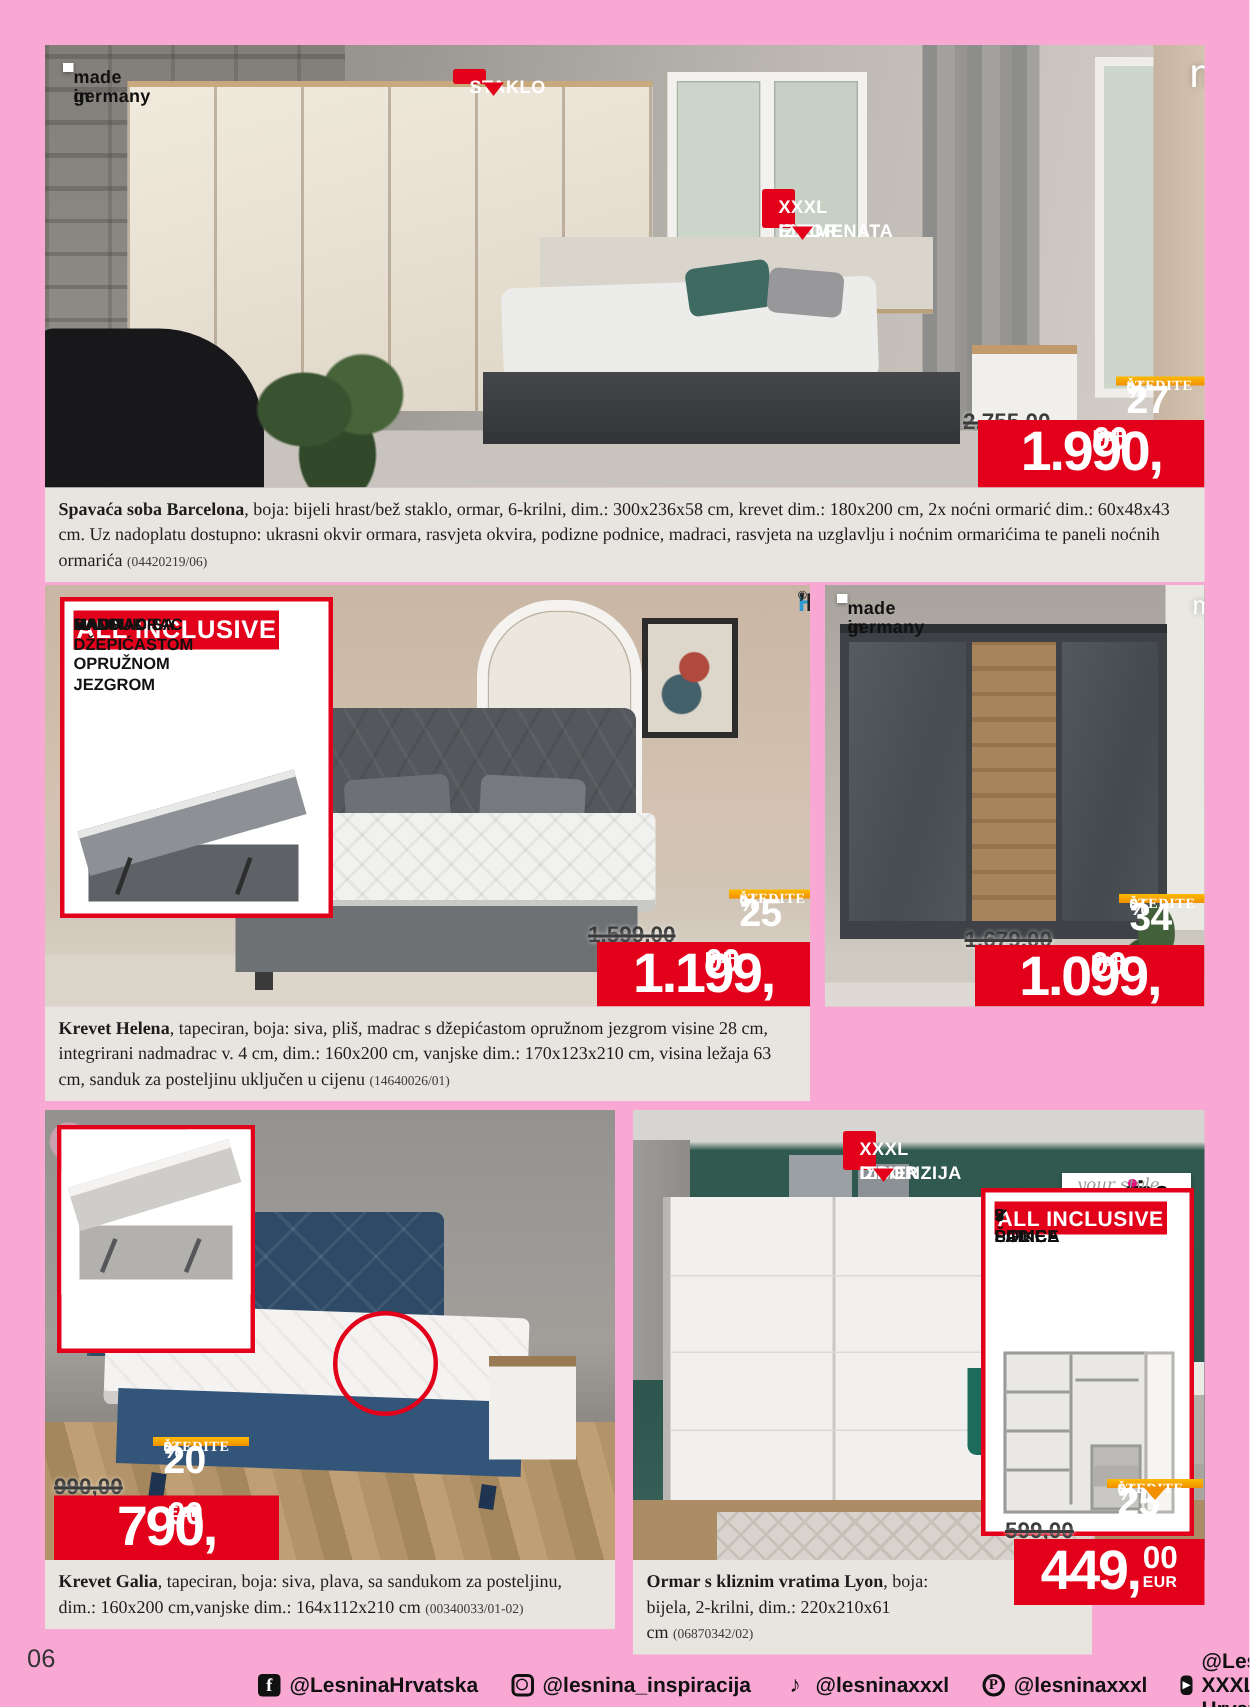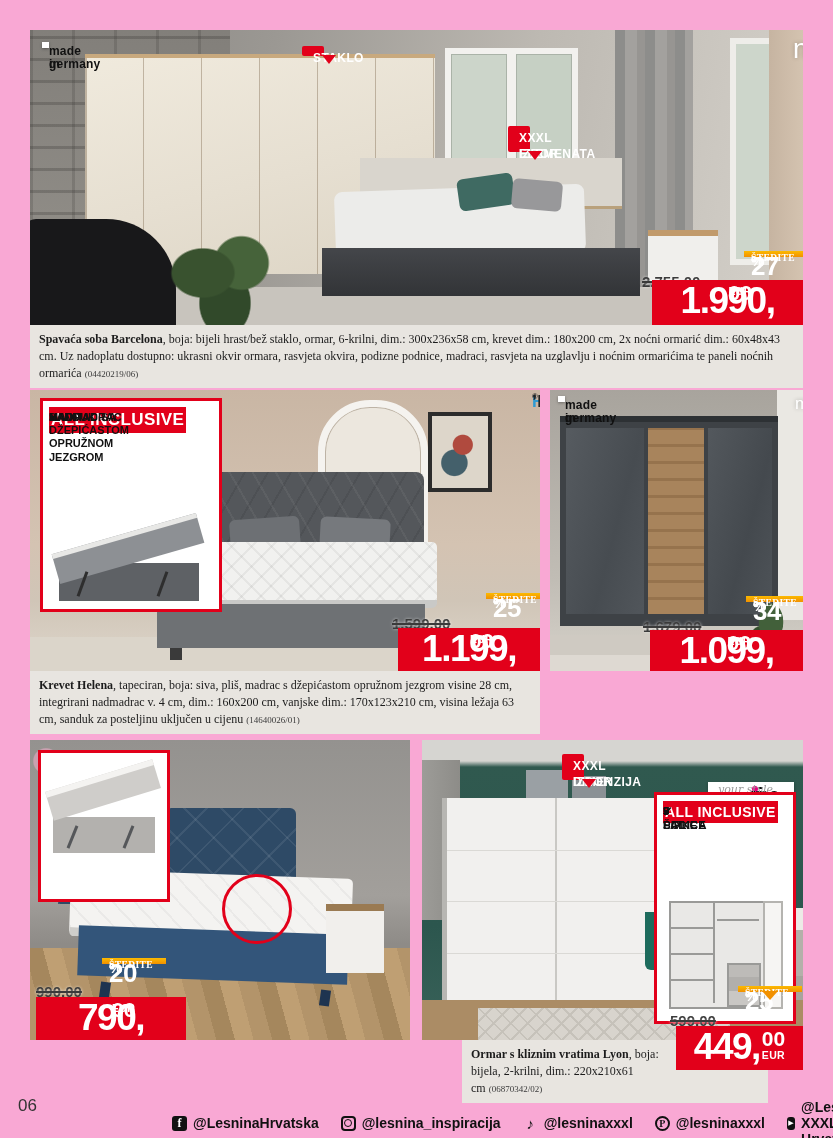--- a/index.html
+++ b/index.html
@@ -358,20 +358,23 @@
       <div class="save-lbl">ŠTEDITE</div>
     </div>
     <div class="price-box" style="left:6px;top:257px;width:150px;height:43px;">
       <span class="p-main">790,</span>
       <span class="p-col">
           <span class="p-cents">00</span>
           <span class="p-eur">EUR</span>
         </span>
     </div>
   </div>
+  <div class="caption" style="left:30px;top:1040px;width:380px;">
+    <b>Krevet Galia</b><span>, tapeciran, boja: siva, plava, sa sandukom za posteljinu, dim.: 160x200 cm,vanjske dim.: 164x112x210 cm</span><span class="code">(00340033/01-02)</span>
+  </div>
 
   <div class="scene" style="left:422px;top:740px;width:381px;height:300px;
               background:linear-gradient(180deg,#d6d5d1 0%,#d6d5d1 7%,#30594f 9%,#2c564e 62%,#3a635a 100%);">
     <div style="left:0;top:20px;width:38px;height:160px;
          background:linear-gradient(90deg,#9d9c98,#8d8c88);"></div>
     <div style="left:104px;top:30px;width:42px;height:28px;background:#9aa0a4;"></div>
     <div style="left:150px;top:36px;width:34px;height:22px;background:#8b9195;"></div>
     <div style="left:20px;top:58px;width:216px;height:206px;
          background:#f1f0ee;border-left:5px solid #b7b6b2;border-right:5px solid #b7b6b2;border-bottom:9px solid #7d7c78;">
       <div style="position:absolute;left:50%;top:0;width:2px;height:100%;background:#c9c8c4;"></div>
@@ -446,21 +449,21 @@
       <div class="save-lbl">ŠTEDITE</div>
     </div>
   </div>
   <div class="price-box" style="left:676px;top:1026px;width:127px;height:44px;z-index:8;">
     <span class="p-main">449,</span>
     <span class="p-col">
         <span class="p-cents">00</span>
         <span class="p-eur">EUR</span>
       </span>
   </div>
-  <div class="caption" style="left:422px;top:1040px;width:306px;padding-right:103px;margin-left:40px;">
+  <div class="caption" style="left:422px;top:1040px;width:306px;padding-right:103px;">
     <b>Ormar s kliznim vratima Lyon</b><span>, boja: bijela, 2-krilni, dim.: 220x210x61 cm</span><span class="code">(06870342/02)</span>
   </div>
 
   <div class="footer-page">06</div>
   <div class="social-row">
     <span class="social-item">
       <span class="icon fb">f</span>
       <span class="handle">@LesninaHrvatska</span>
     </span>
     <span class="social-item">

